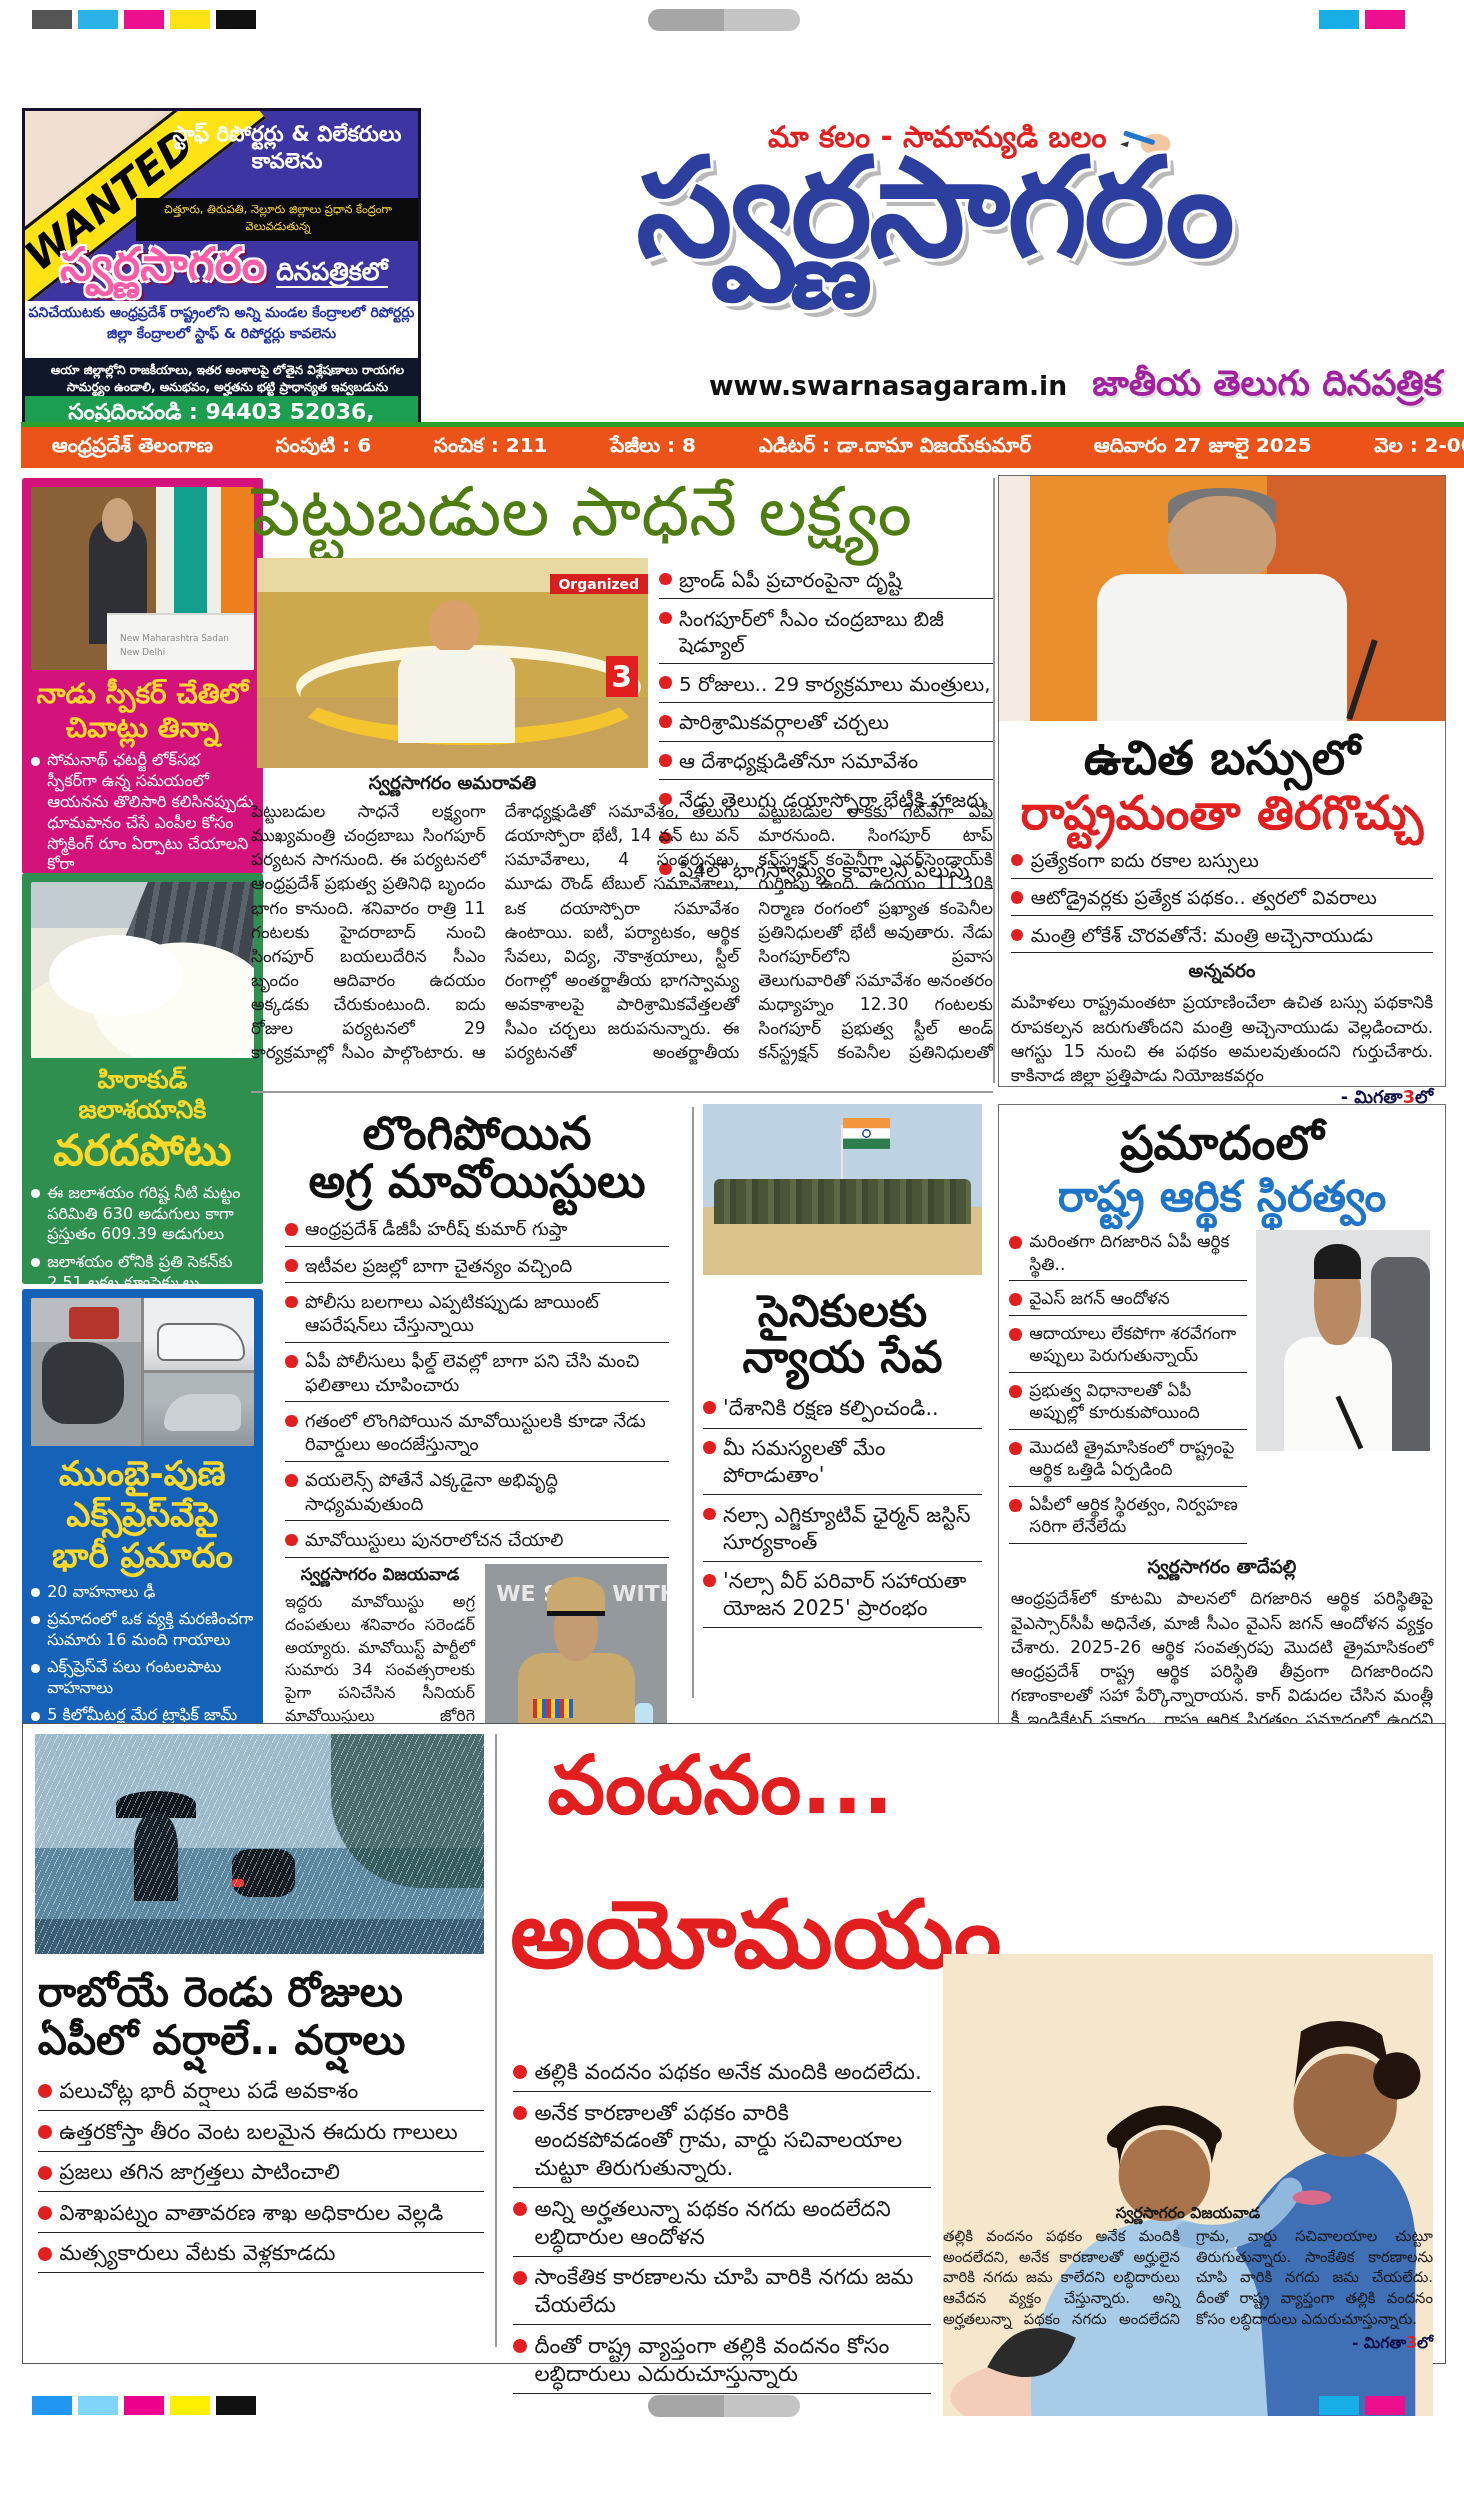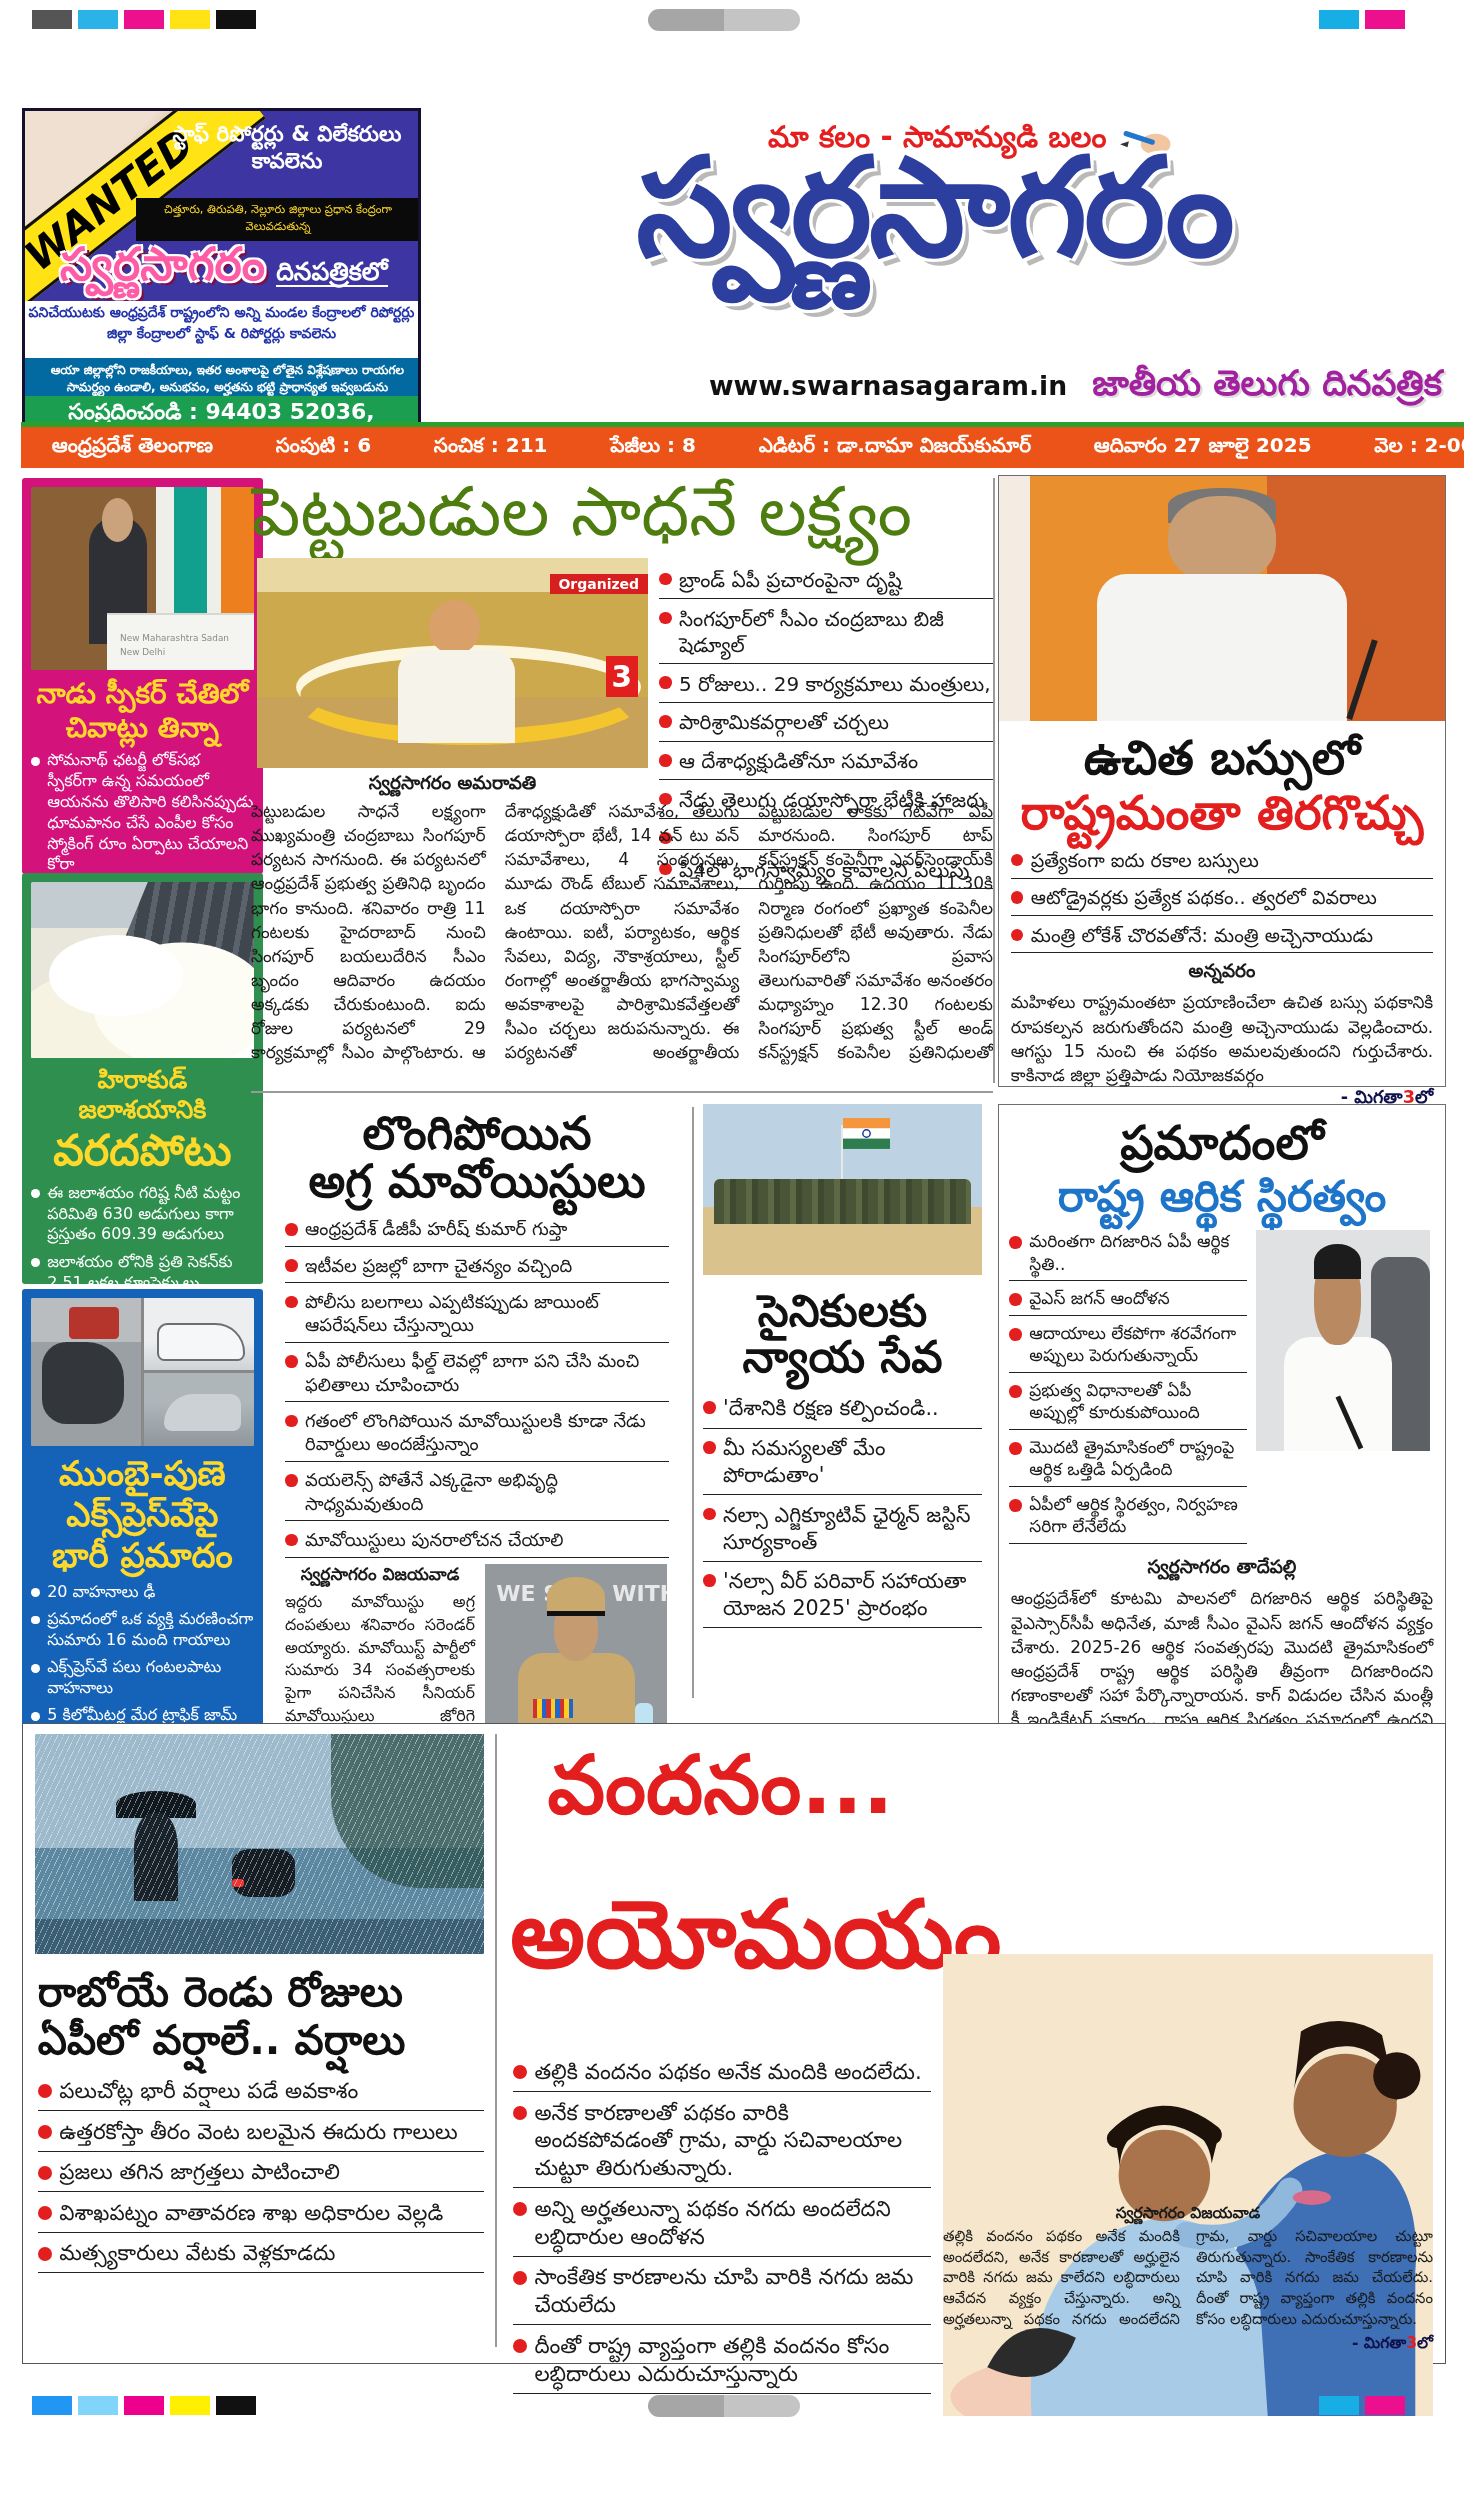--- a/index.html
+++ b/index.html
@@ -17,24 +17,24 @@
   
   .ad{background:#3d35a2;border:3px solid #14102e;overflow:hidden;}
   .ad:before{content:"";position:absolute;left:0;top:0;width:199px;height:177px;
     background:linear-gradient(135deg,#efe0d2 0 35%,#b98d66 60%,#7c5231 100%);clip-path:polygon(0 0,100% 0,0 100%);}
   .ribbon{position:absolute;left:-89px;top:58px;width:347px;transform:rotate(-38deg);background:#ffe315;color:#000;
     text-align:center;font-size:41px;font-weight:bold;font-style:italic;padding:4.4px 0;border-top:3.7px solid #111;border-bottom:3.7px solid #111;}
   .ad-head{position:absolute;left:140px;top:10.3px;width:244px;color:#fff;font-weight:bold;font-size:21.4px;text-align:center;line-height:1.25;}
   .ad-sub{position:absolute;left:111px;top:87px;width:278px;background:#0a0a0a;color:#ffd92a;font-size:11.4px;text-align:center;padding:4.4px 3px;}
   .ad-brandrow{position:absolute;left:11.8px;top:126px;width:374px;text-align:center;}
   .ad-brand{font-size:46px;font-weight:bold;color:#ff5ca8;text-shadow:-2.2px -2.2px 0 #fff,2.2px -2.2px 0 #fff,-2.2px 2.2px 0 #fff,2.2px 2.2px 0 #fff,4.4px 4.4px 0 #7e0f46;}
-  .ad-brand-suffix{font-size:25px;font-weight:bold;color:#fff;border-bottom:2.2px solid #fff;margin-left:7.4px;font-family:Liberation Serif, serif;}
+  .ad-brand-suffix{font-size:25px;font-weight:bold;color:#fff;border-bottom:2.2px solid #fff;margin-left:7.4px;}
   .ad-white{position:absolute;left:0;top:190px;width:100%;height:56px;background:#fff;color:#2233aa;font-weight:bold;
     font-size:14px;text-align:center;padding-top:1px;line-height:1.5;}
-  .ad-red{position:absolute;left:0;top:247px;width:100%;height:38px;background:#0369a1;color:#fff;font-weight:bold;
+  .ad-red{position:absolute;left:0;top:247px;width:100%;height:38px;background:#0f172a;color:#fff;font-weight:bold;
     font-size:12px;text-align:center;padding:3.7px 5.9px 0 5.9px;line-height:1.45;}
   .ad-green{position:absolute;left:0;top:285px;width:100%;height:34px;background:#1b9e50;color:#fff;font-weight:bold;
     font-size:22px;text-align:center;padding-top:3px;}
   
   .infobar{background:#eb5318;border-top:5.9px solid #2ca02c;display:flex;align-items:center;justify-content:space-between;
     padding:0 31px;color:#fff;font-weight:bold;font-size:20px;}
   
   .panel{border-radius:3px;padding:8.9px;color:#fff;}
   .panel .photo{width:100%;position:relative;overflow:hidden;border-radius:1.5px;}
   .panel-head{color:#ffd92a;font-weight:bold;text-align:center;line-height:1.2;margin:7.4px 0 5.9px 0;}

